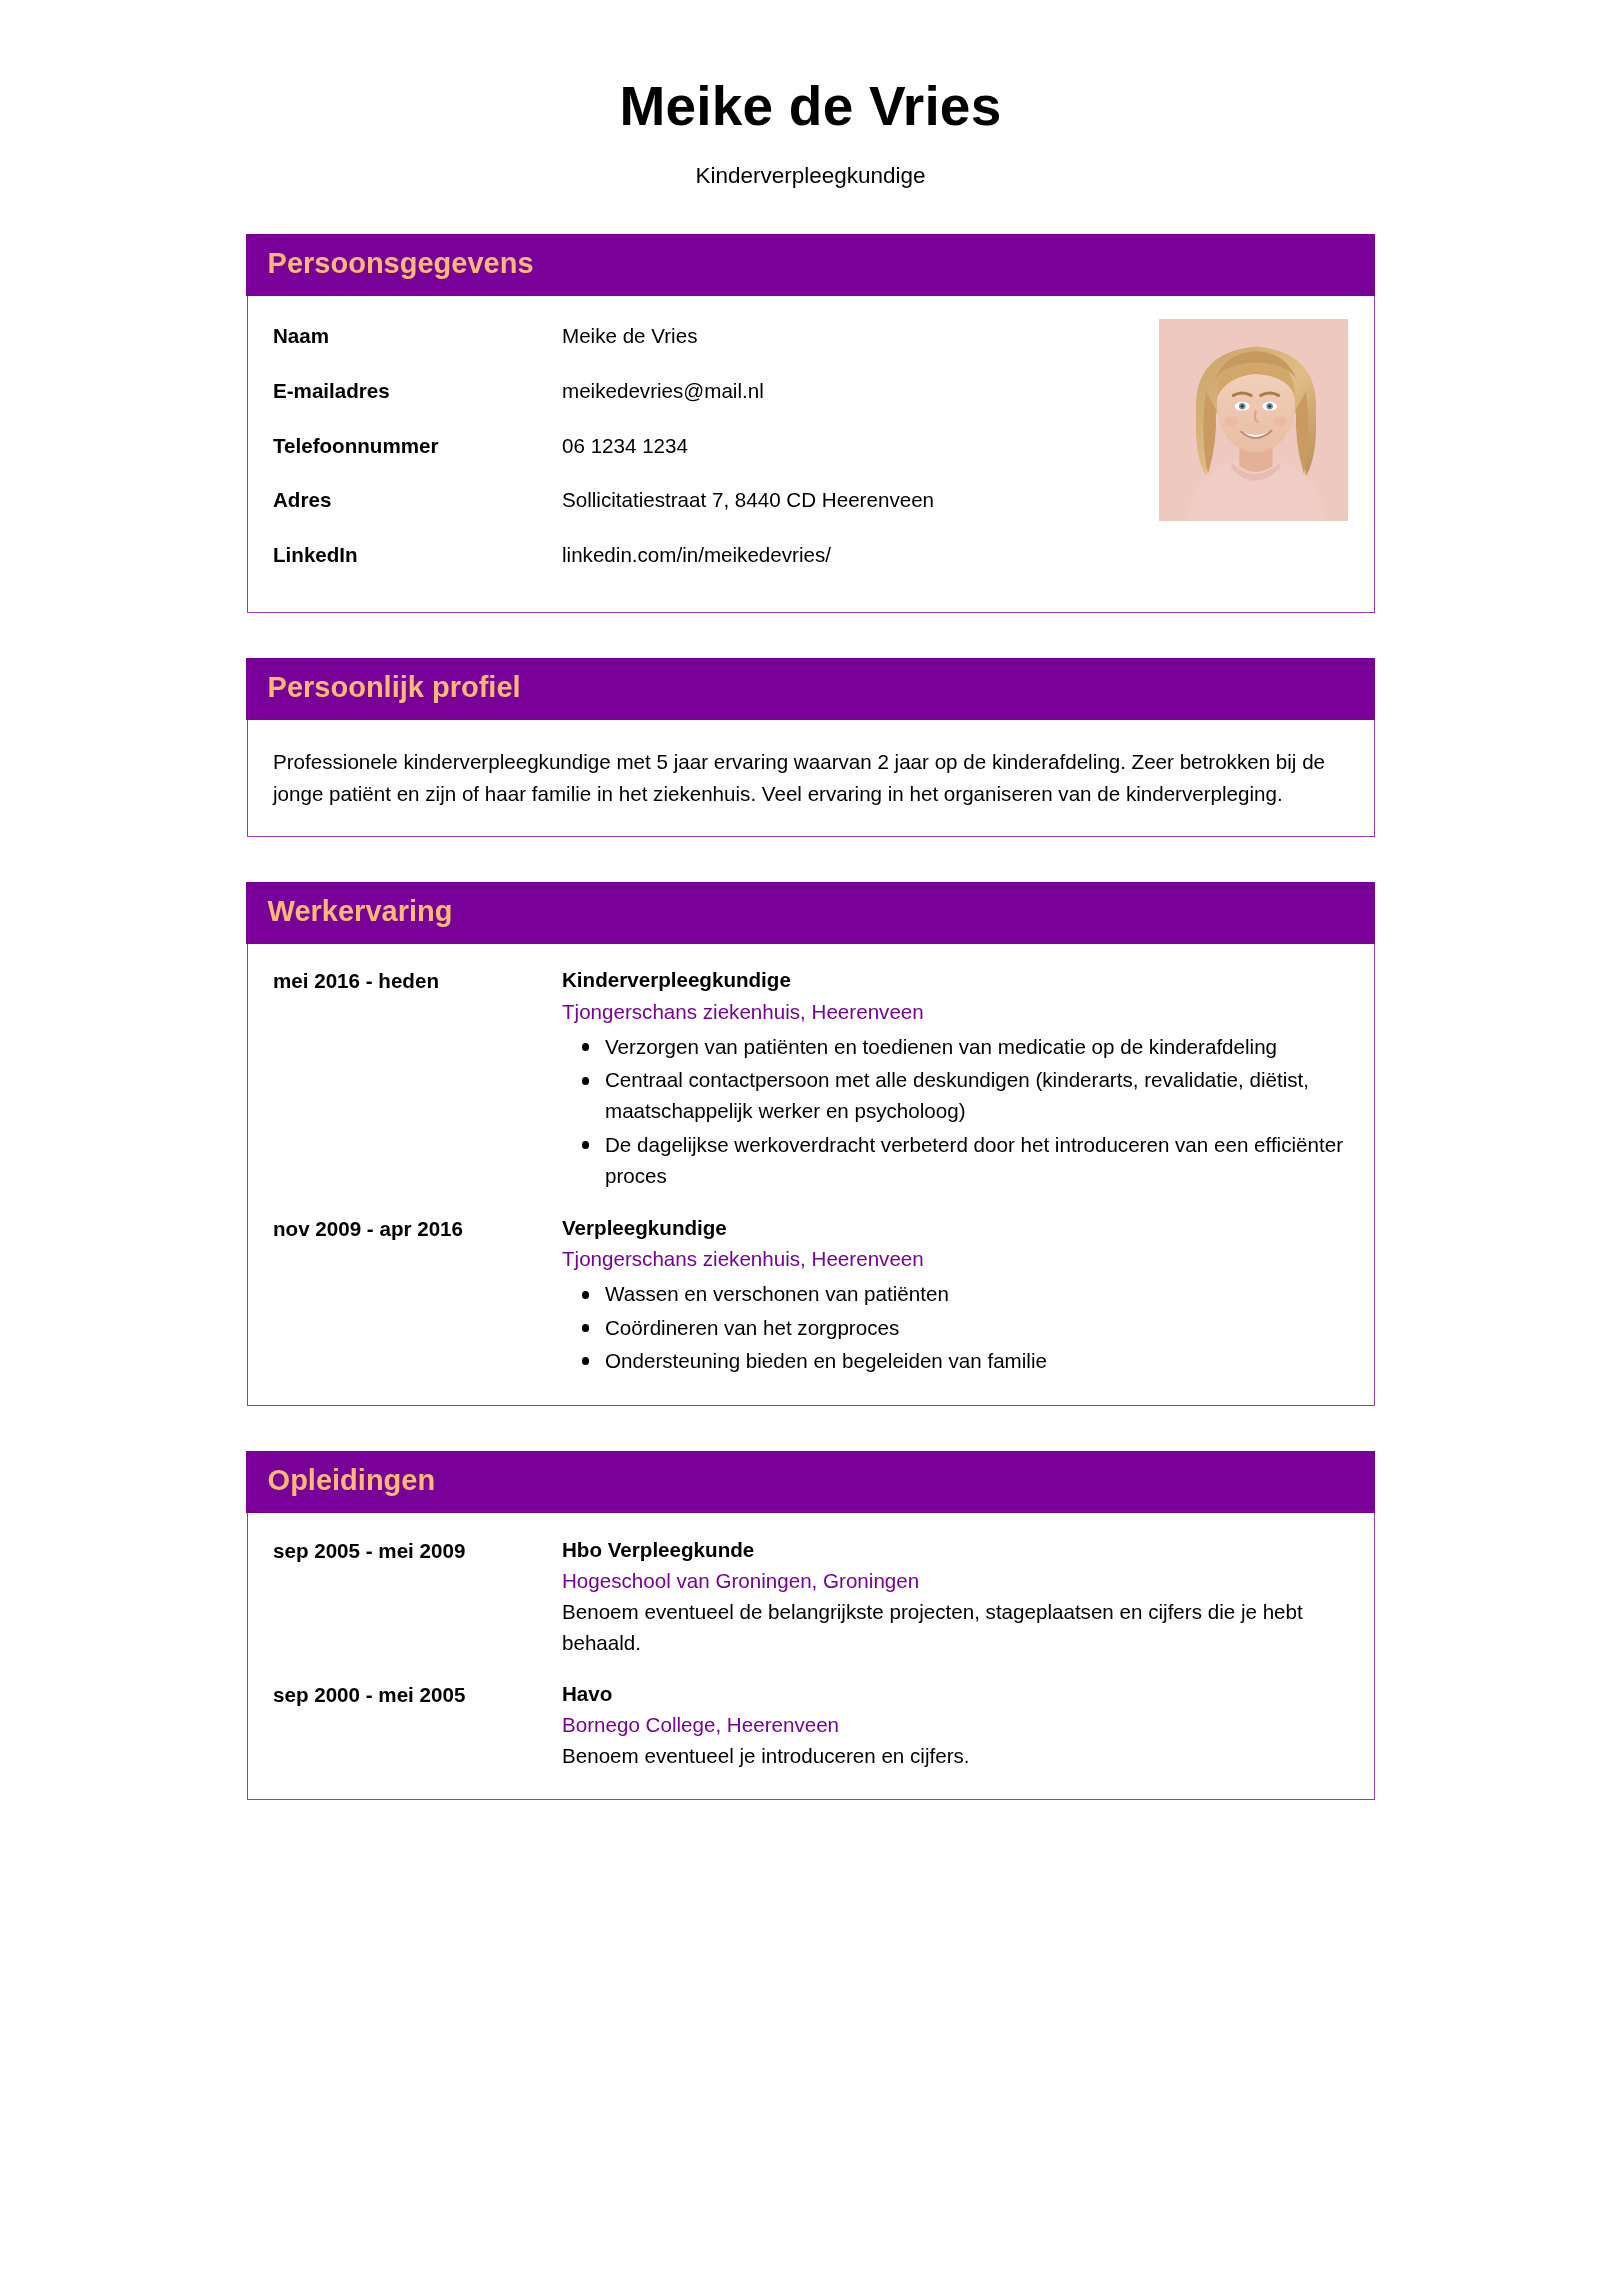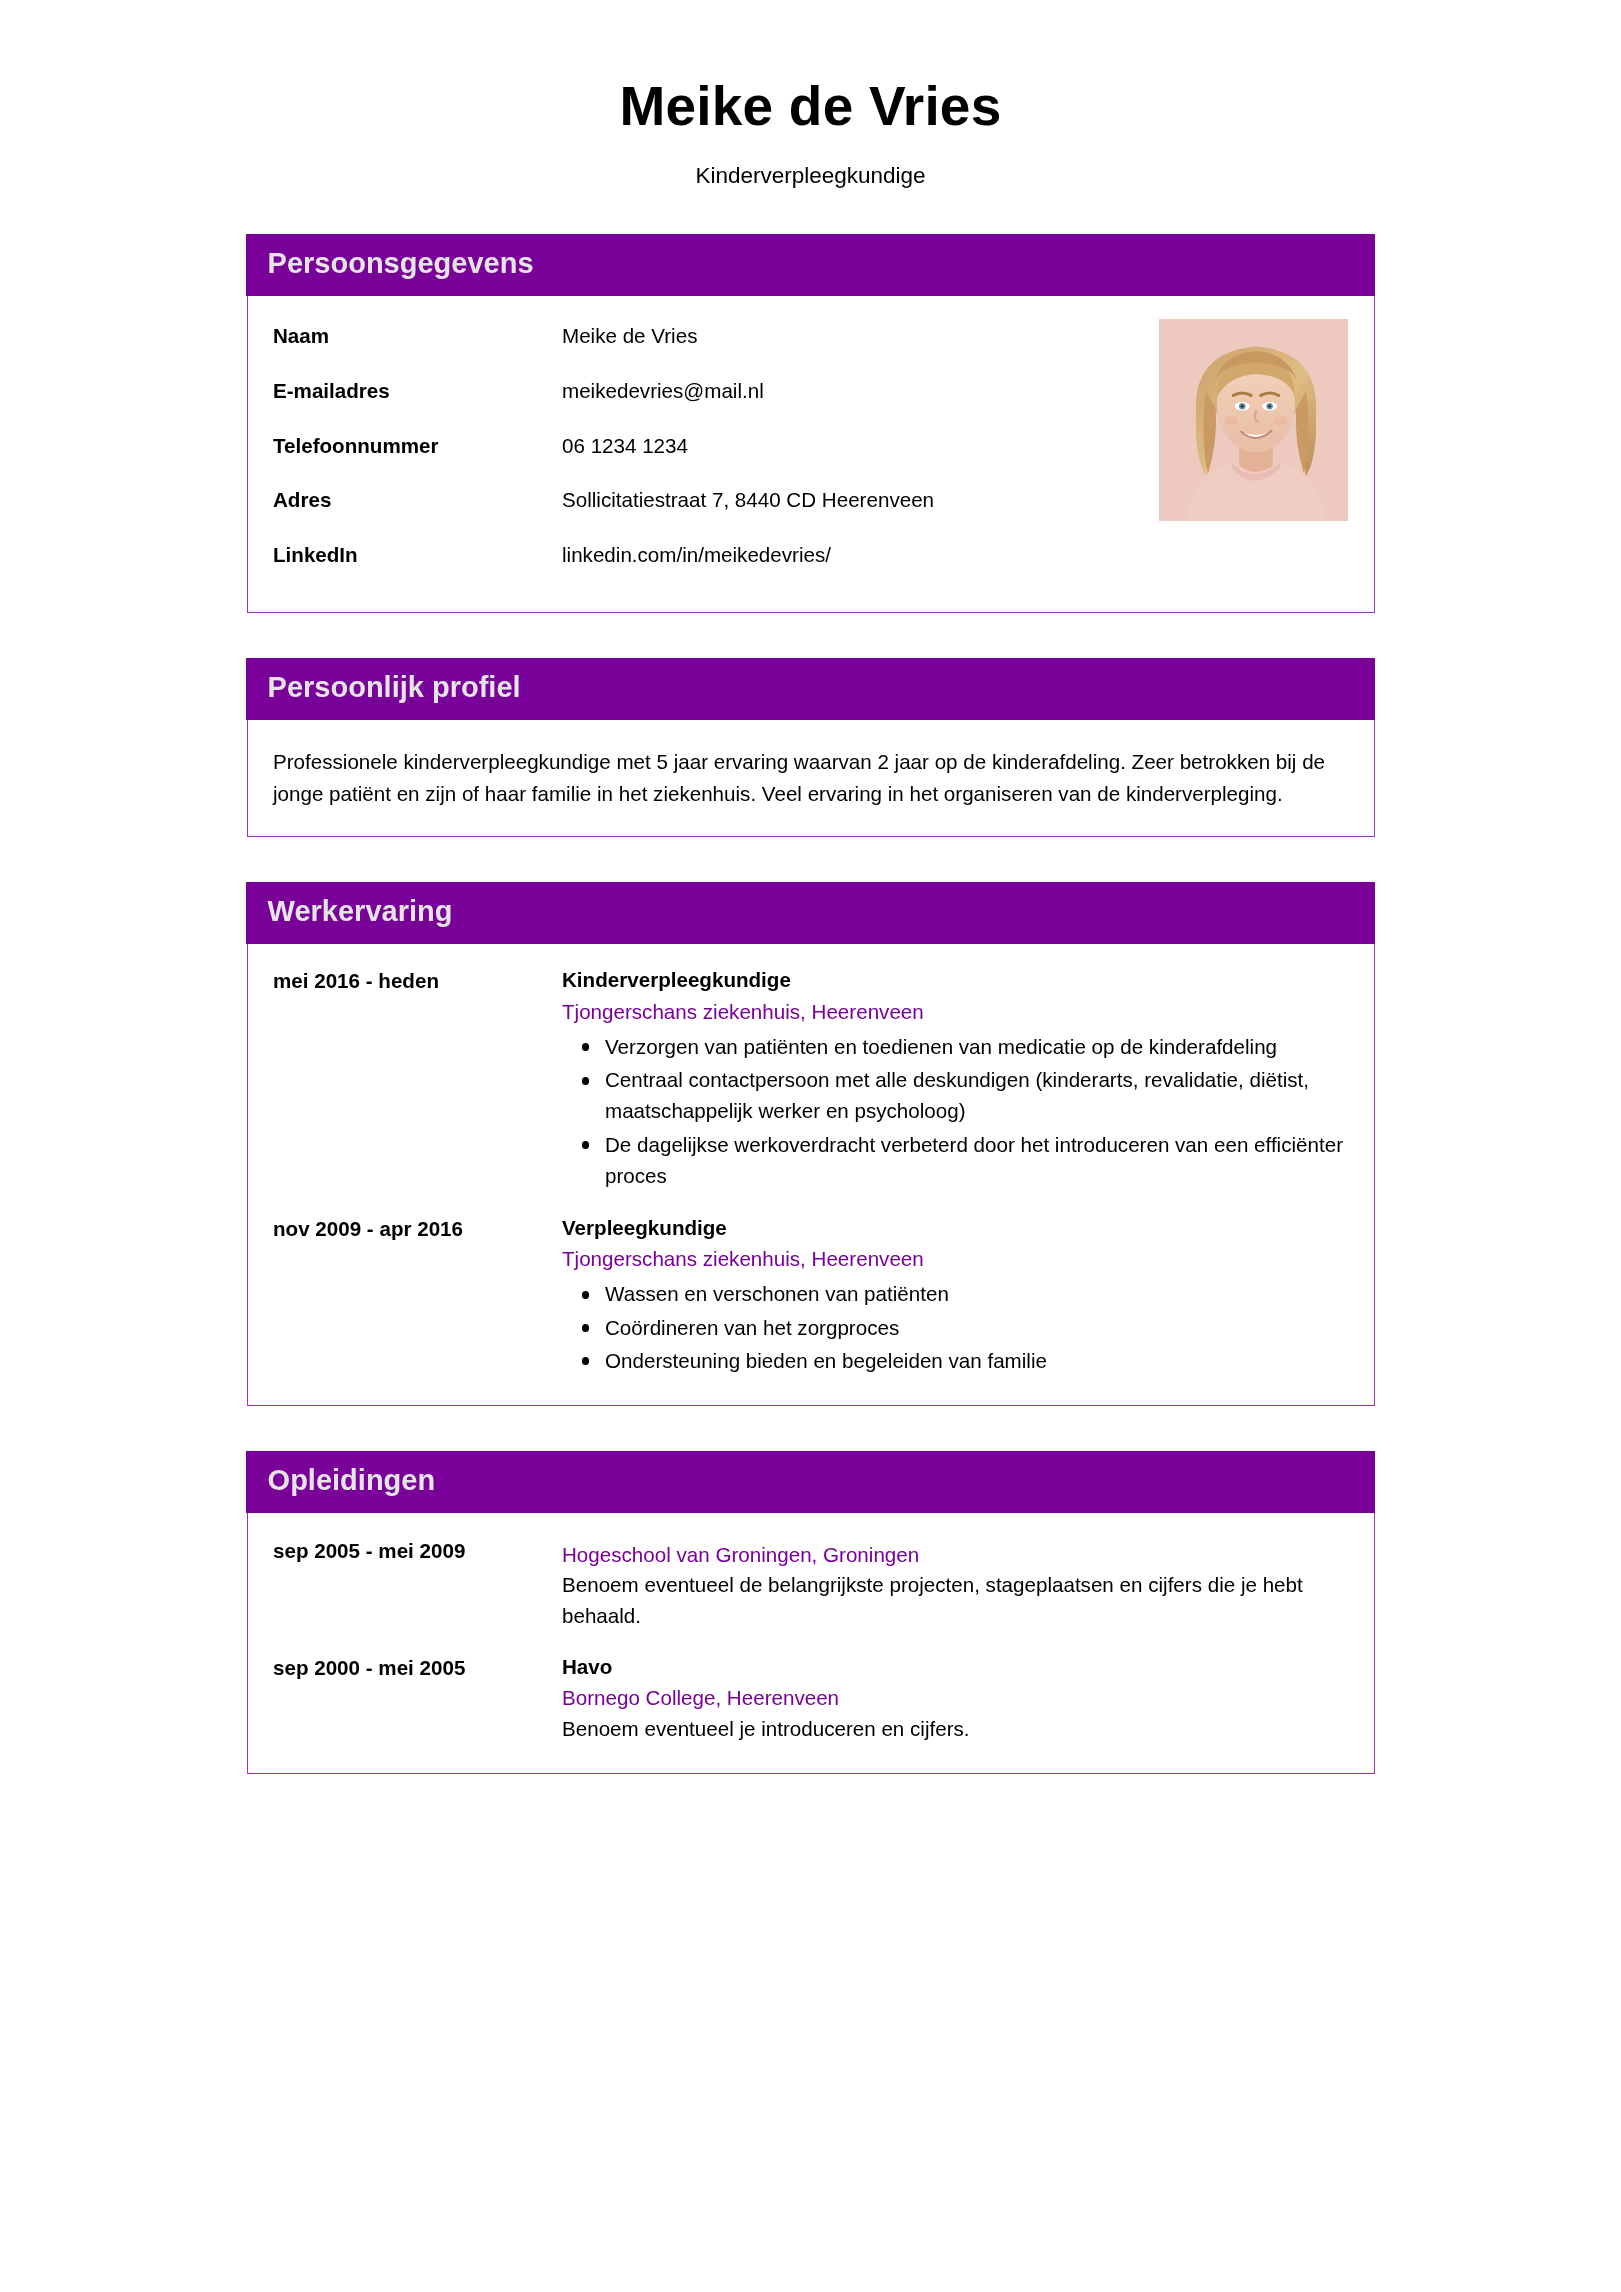--- a/index.html
+++ b/index.html
@@ -44,21 +44,21 @@
   
   .section {
     margin-top: 45px;
     border: 1.5px solid #9b37b5;
     border-top: none;
     background: #ffffff;
     box-sizing: border-box;
   }
   .section-header {
     background: #790099;
-    color: #e5e5e5;
+    color: #fdba74;
     font-size: 29px;
     font-weight: bold;
     padding: 12.7px 21.6px 15.7px 21.6px;
     line-height: 1.15;
     margin-left: -1.5px;
     margin-right: -1.5px;
   }
   .section-body {
     padding: 25.5px 25.5px 25.5px 25.5px;
   }
@@ -304,20 +304,21 @@
     </div>
   </div>
 
   <div class="section">
     <div class="section-header">Opleidingen</div>
     <div class="opl-body">
 
       <div class="entry">
         <div class="entry-period">sep 2005 - mei 2009</div>
         <div class="entry-main">
+          <div class="entry-title">Hbo Verpleegkunde</div>
           <div class="entry-org">Hogeschool van Groningen, Groningen</div>
           <div class="entry-desc">Benoem eventueel de belangrijkste projecten, stageplaatsen en cijfers die je hebt behaald.</div>
         </div>
       </div>
 
       <div class="entry">
         <div class="entry-period">sep 2000 - mei 2005</div>
         <div class="entry-main">
           <div class="entry-title">Havo</div>
           <div class="entry-org">Bornego College, Heerenveen</div>

